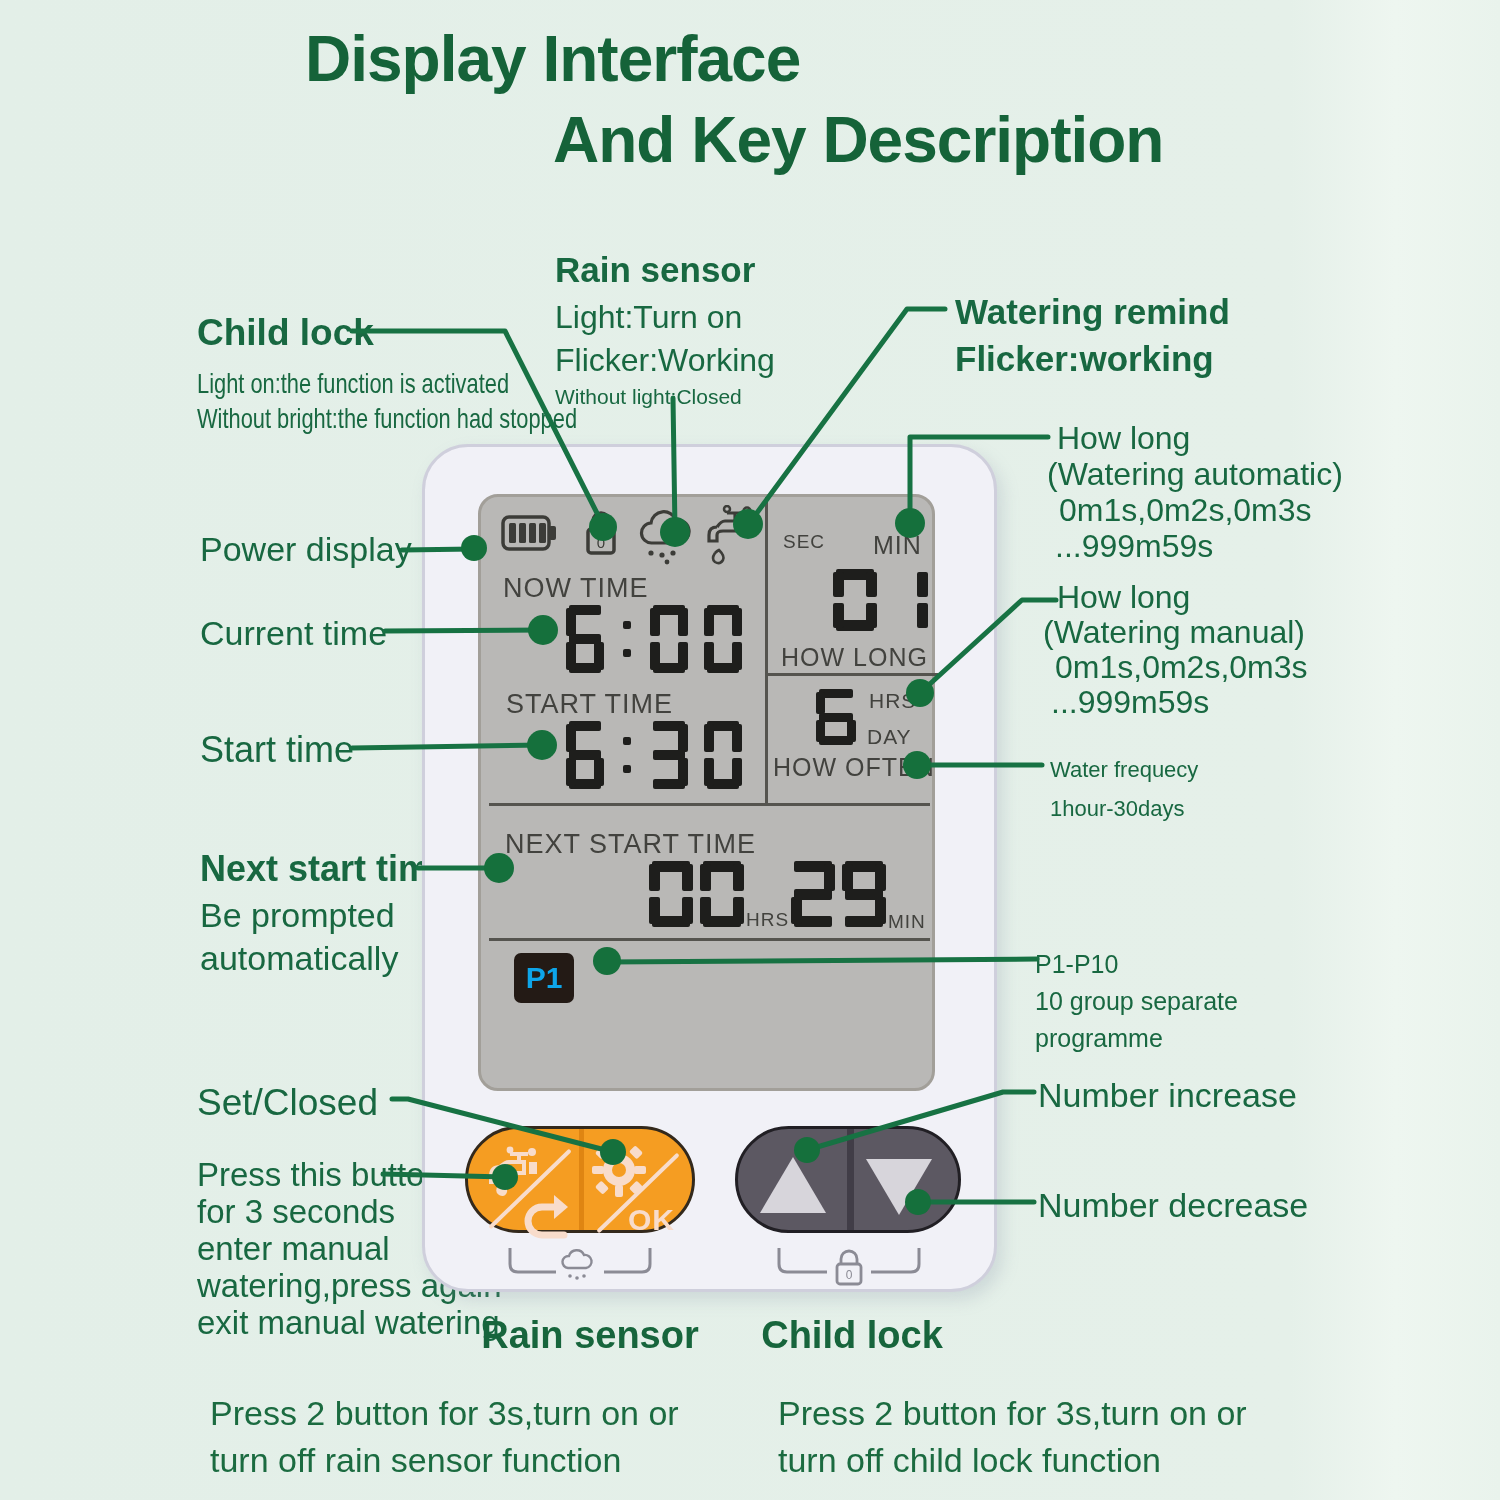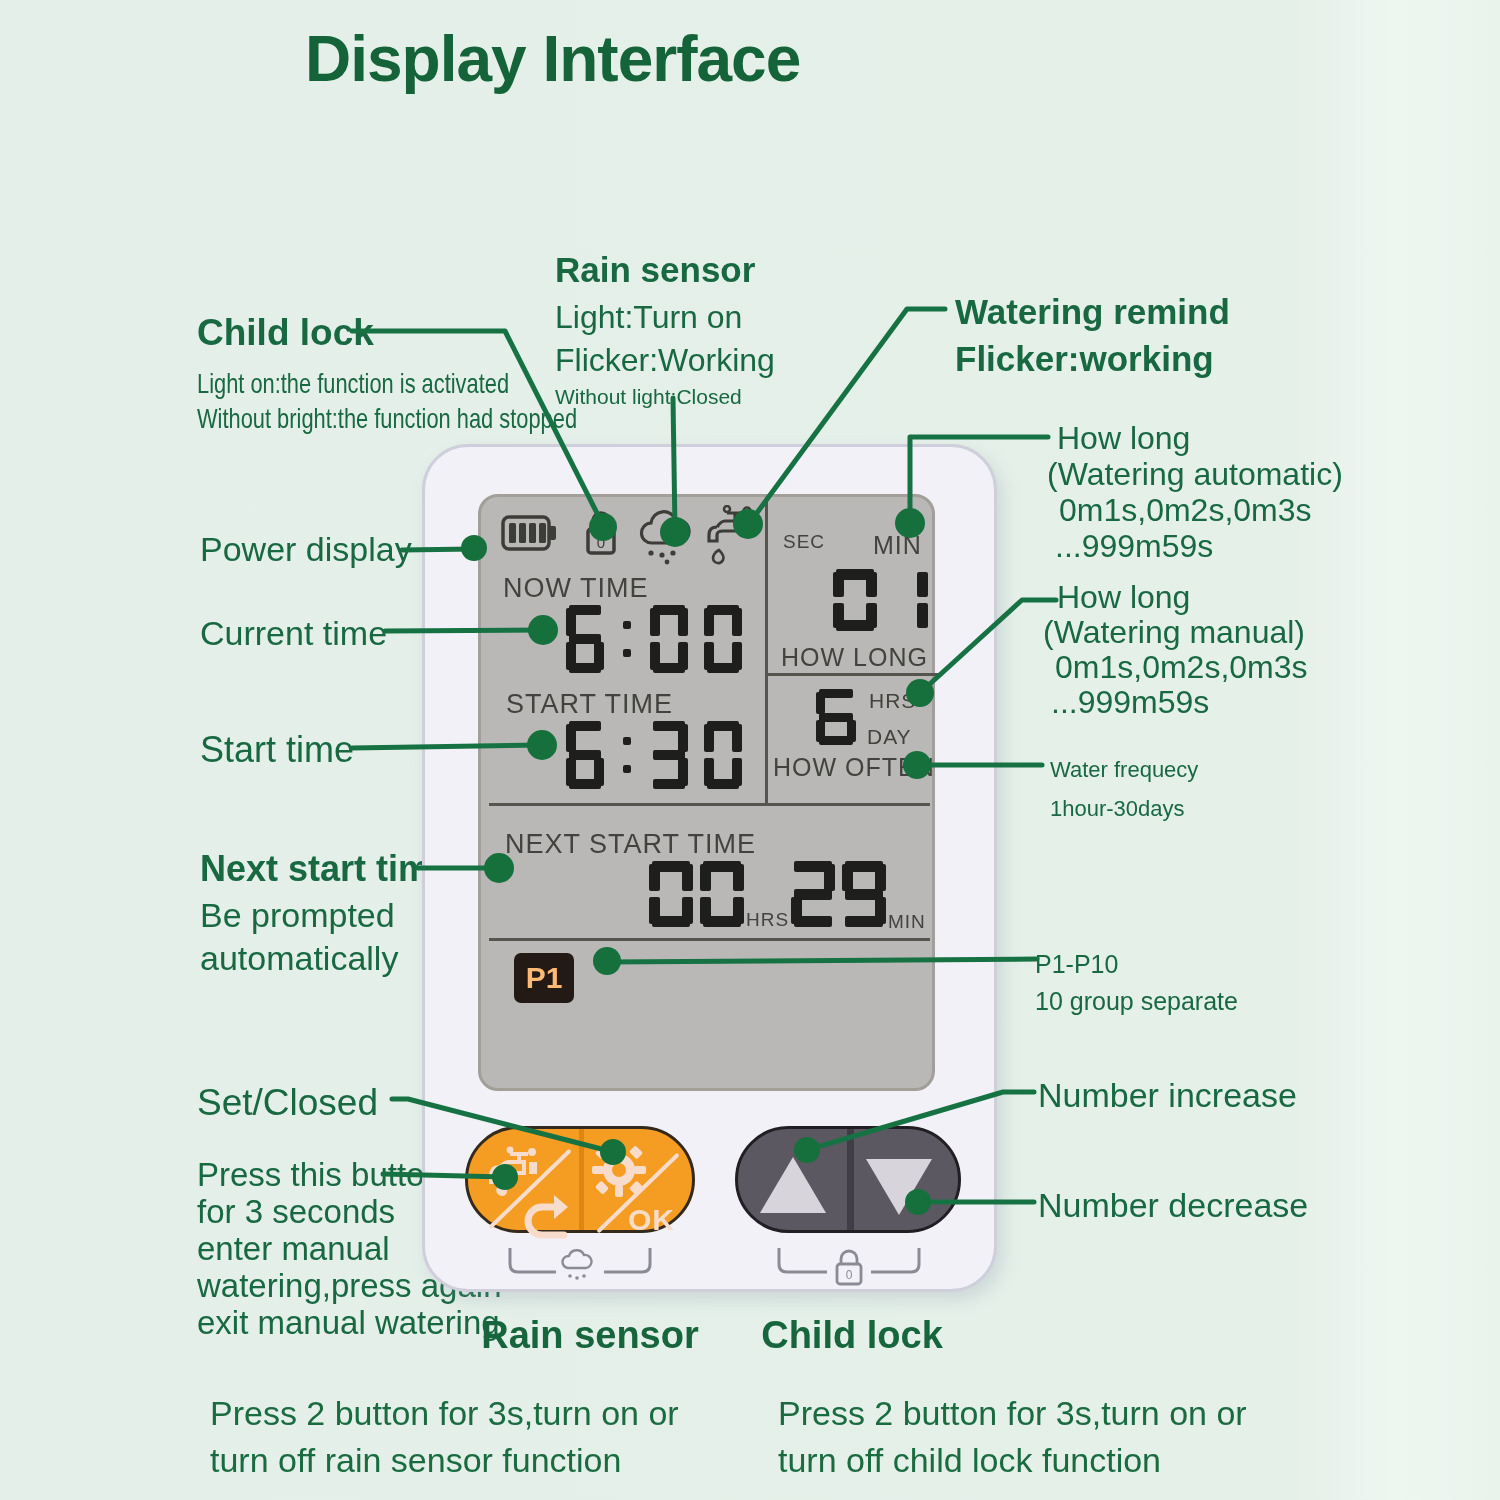--- a/index.html
+++ b/index.html
@@ -30,41 +30,42 @@
   .sg-d{bottom:0;left:3px;right:3px;height:var(--t)}
   .sg-f{top:3px;left:0;width:var(--t);height:calc(50% - 6px)}
   .sg-b{top:3px;right:0;width:var(--t);height:calc(50% - 6px)}
   .sg-e{bottom:3px;left:0;width:var(--t);height:calc(50% - 6px)}
   .sg-c{bottom:3px;right:0;width:var(--t);height:calc(50% - 6px)}
   .seg-colon{position:relative;width:var(--cw,16px);height:var(--dh);flex:none}
   .seg-colon i{position:absolute;left:calc(50% - var(--t)/2 + 1px);width:calc(var(--t) - 2px);height:calc(var(--t) - 2px);background:#1e1e1c;border-radius:2px}
   .seg-colon i:first-child{top:24%}
   .seg-colon i:last-child{bottom:24%}
   .p1-badge{position:absolute;left:33px;top:456px;width:60px;height:50px;background:#231a15;border-radius:7px;
-    color:#fdba74;font-weight:700;font-size:30px;display:flex;align-items:center;justify-content:center}
+    color:#0ea5e9;font-weight:700;font-size:30px;display:flex;align-items:center;justify-content:center}
   
   .btn{position:absolute;top:679px;height:107px;border-radius:61px;box-sizing:border-box}
   .btn-orange{left:40px;width:230px;background:#f59d22;border:3px solid #33291c}
   .btn-gray{left:310px;width:226px;background:#5c5862;border:3px solid #211f24}
   .btn-div-o{position:absolute;left:111px;top:0;width:5px;height:100%;background:#df8512}
   .btn-div-g{position:absolute;left:109px;top:0;width:7px;height:100%;background:#413d47}
   .slash{position:absolute;width:4px;height:112px;background:#f8dccb;transform:rotate(46deg);border-radius:2px}
   .tri-up{position:absolute;width:0;height:0;border-left:33px solid transparent;border-right:33px solid transparent;border-bottom:56px solid #d7d5db}
   .tri-down{position:absolute;width:0;height:0;border-left:33px solid transparent;border-right:33px solid transparent;border-top:56px solid #d7d5db}
   .ok-text{position:absolute;color:#f8dccb;font-weight:700;font-size:30px;letter-spacing:1px}
   .overlay{position:absolute;left:0;top:0;pointer-events:none;z-index:40}
   .footer-label{position:absolute;font-weight:700;font-size:38px;color:#17653c;white-space:nowrap}
   .footer-text{position:absolute;font-size:34px;line-height:47px;color:#1b6b40;white-space:nowrap}
 </style>
 </head>
 <body>
 
 <div class="canvas">
 
   <div class="title-line" style="left:305px;top:22px">Display Interface</div>
+  <div class="title-line" style="left:553px;top:103px">And Key Description</div>
 
   <div class="ann" style="left:197px;top:312px">
     <div class="lbl" style="font-size:37px">Child lock</div>
     <div class="cond" style="font-size:28px;margin-top:14px">Light on:the function is activated</div>
     <div class="cond" style="font-size:28px;margin-top:3px">Without bright:the function had stopped</div>
   </div>
 
   <div class="ann" style="left:555px;top:250px">
     <div class="lbl" style="font-size:35px">Rain sensor</div>
     <div style="font-size:32px;margin-top:9px">Light:Turn on</div>
@@ -102,20 +103,21 @@
 
   <div class="ann" style="left:200px;top:848px">
     <div class="lbl" style="font-size:36px">Next start time</div>
     <div style="font-size:34px;margin-top:6px">Be prompted</div>
     <div style="font-size:34px;margin-top:4px">automatically</div>
   </div>
 
   <div class="ann" style="left:1035px;top:946px;font-size:25px;line-height:37px">
     <div>P1-P10</div>
     <div>10 group separate</div>
+    <div>programme</div>
   </div>
 
   <div class="ann lbl" style="left:197px;top:1082px;font-size:37px">Set/Closed</div>
 
   <div class="ann" style="left:197px;top:1156px;font-size:33px;line-height:37px">
     <div>Press this button</div>
     <div>for 3 seconds</div>
     <div>enter manual</div>
     <div>watering,press again</div>
     <div>exit manual watering</div>

